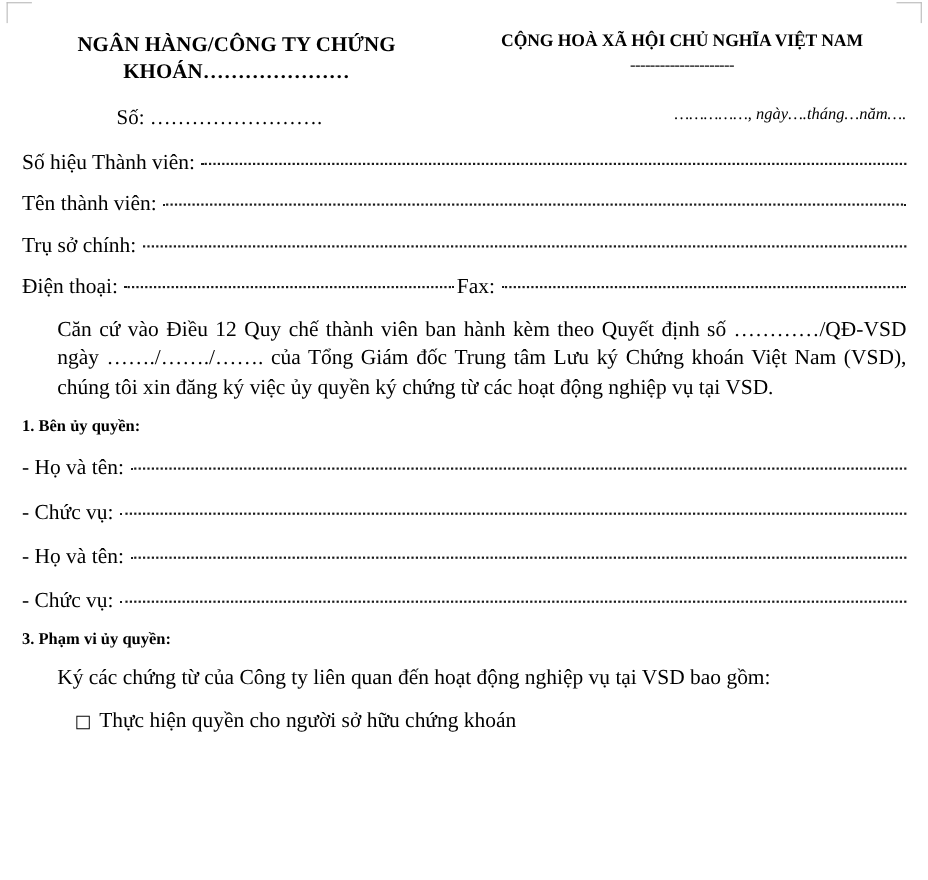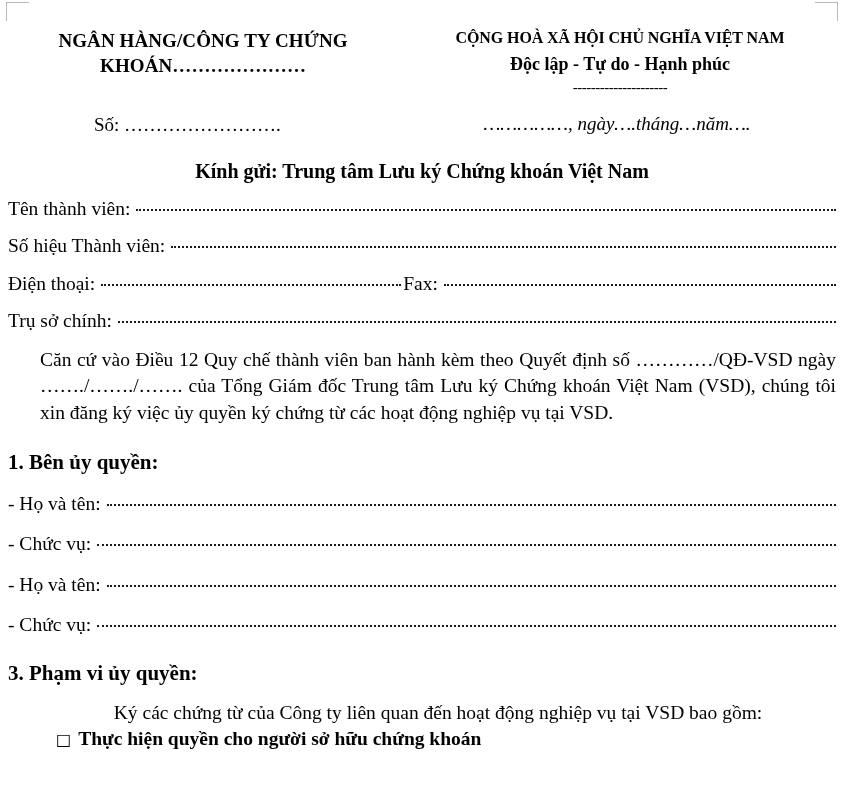--- a/index.html
+++ b/index.html
@@ -24,21 +24,21 @@
     height: 18px;
     pointer-events: none;
   }
   .corner.tl { top: 2px;  left: 6px;  border-left: 1px solid #b9b9b9;  border-top: 1px solid #b9b9b9; }
   .corner.tr { top: 2px;  right: 6px; border-right: 1px solid #b9b9b9; border-top: 1px solid #b9b9b9; }
 
   .page {
     position: absolute;
     top: 0; left: 0;
     width: 844px;
-    padding: 0 8px;
+    padding: 0 20px;
     box-sizing: border-box;
   }
 
   
   .header {
     display: flex;
     align-items: flex-start;
     margin-top: 28px;
   }
   .hdr-left {
@@ -83,23 +83,23 @@
   }
   .sovv {
     width: 390px;
     padding-left: 86px;
     box-sizing: border-box;
     font-size: 19px;
     line-height: 1.52;
   }
   .datecell {
     flex: 1;
-    text-align: center;
+    text-align: right;
     font-style: italic;
-    font-size: 19px;
+    font-size: 15px;
     padding-top: 2px;
   }
 
   
   .kinhgui {
     text-align: center;
     font-weight: bold;
     font-size: 20px;
     margin-top: 20px;
   }
@@ -129,34 +129,34 @@
   .field.tight { margin-top: 17px; }
 
   
   .para {
     font-size: 19.5px;
     line-height: 1.36;
     margin-top: 14px;
     text-align: justify;
     margin-left: 32px;
   }
-  .para.nojust { text-align: center; }
+  .para.nojust { text-align: left; }
 
   .h-num {
     font-weight: bold;
-    font-size: 21px;
-    margin-top: 24px;
+    font-size: 15px;
+    margin-top: 14px;
   }
 
   .bullet {
     font-size: 19.5px;
     line-height: 1.36;
+    margin-top: 13px;
     padding-left: 48px;
     text-indent: 0;
-    font-weight: bold;
   }
   .bullet .box {
     font-family: "DejaVu Sans", sans-serif;
     font-size: 16px;
     margin-right: 7px;
   }
   .bullet.wrap { padding-left: 0; }
 </style>
 </head>
 <body>
@@ -165,56 +165,54 @@
 <div class="corner tr"></div>
 
 <div class="page">
 
   <div class="header">
     <div class="hdr-left">
       <span>NGÂN HÀNG/CÔNG TY CHỨNG KHOÁN…………………</span>
     </div>
     <div class="hdr-right">
       <div class="hdr-country">CỘNG HOÀ XÃ HỘI CHỦ NGHĨA VIỆT NAM</div>
-      <div class="hdr-motto">Độc lập - Tự do - Hạnh phúc</div>
       <div class="hdr-rule">---------------------</div>
     </div>
   </div>
 
   <div class="row2">
     <div class="sovv">
       <div>Số: …………………….</div>
     </div>
     <div class="datecell">……………, ngày….tháng…năm….</div>
   </div>
 
-  <div class="kinhgui">Kính gửi: Trung tâm Lưu ký Chứng khoán Việt Nam</div>
+
+  <div class="field">
+    <span class="lbl">Số hiệu Thành viên:</span>
+    <span class="dots"></span>
+  </div>
 
   <div class="field">
     <span class="lbl">Tên thành viên:</span>
     <span class="dots"></span>
   </div>
 
   <div class="field">
-    <span class="lbl">Số hiệu Thành viên:</span>
+    <span class="lbl">Trụ sở chính:</span>
     <span class="dots"></span>
   </div>
 
   <div class="field">
     <span class="lbl">Điện thoại:</span>
     <span class="dots short"></span>
     <span class="mid">Fax:</span>
     <span class="dots"></span>
   </div>
 
-  <div class="field">
-    <span class="lbl">Trụ sở chính:</span>
-    <span class="dots"></span>
-  </div>
-
   <div class="para">Căn cứ vào Điều 12 Quy chế thành viên ban hành kèm theo Quyết định số …………/QĐ-VSD ngày ……./……./……. của Tổng Giám đốc Trung tâm Lưu ký Chứng khoán Việt Nam (VSD), chúng tôi xin đăng ký việc ủy quyền ký chứng từ các hoạt động nghiệp vụ tại VSD.</div>
 
   <div class="h-num">1. Bên ủy quyền:</div>
   <div class="field tight">
     <span class="lbl">- Họ và tên:</span>
     <span class="dots"></span>
   </div>
   <div class="field tight">
     <span class="lbl">- Chức vụ:</span>
     <span class="dots"></span>

